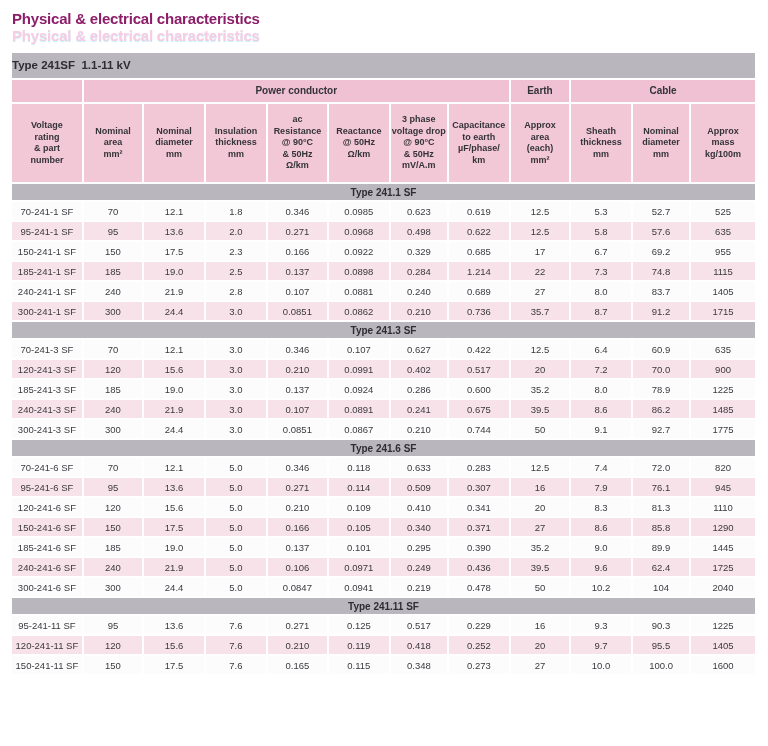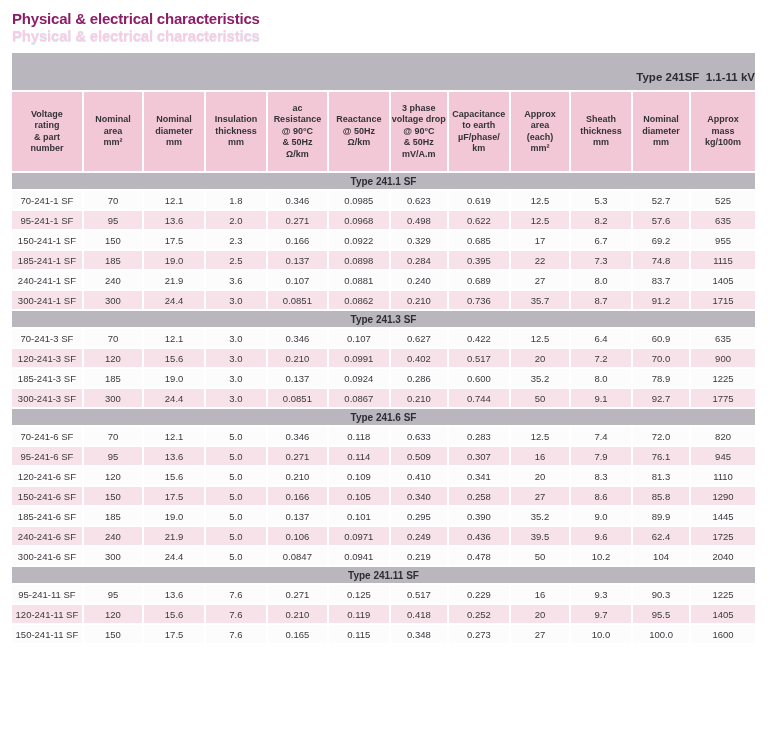--- a/index.html
+++ b/index.html
@@ -29,24 +29,24 @@
     color:#f9cce3;
     font-size:15px;font-weight:bold;
     letter-spacing:-0.2px;
     line-height:16px;
     text-shadow:0 1px 0 rgba(150,225,240,0.55);
     margin-bottom:9px;
     user-select:none;
   }
   .type-bar{
     background:var(--bar-gray);
-    text-align:right;
+    text-align:left;
     font-size:11.5px;font-weight:bold;
     color:#2e2d33;
-    padding:18px 0 7px 0;
+    padding:6px 0 7px 0;
     white-space:pre;
   }
   table{
     width:100%;
     border-collapse:collapse;
     table-layout:fixed;
     margin-top:2px;
   }
   col.c1{width:9.5%;}  col.c2{width:8.1%;}  col.c3{width:8.3%;}
   col.c4{width:8.3%;}  col.c5{width:8.2%;}  col.c6{width:8.3%;}
@@ -113,20 +113,26 @@
       <col class="c5">
         <col class="c6">
         <col class="c7">
         <col class="c8">
       <col class="c9">
         <col class="c10">
         <col class="c11">
         <col class="c12">
     </colgroup>
     <thead>
+      <tr>
+          <th class="group-th" colspan="1"></th>
+          <th class="group-th" colspan="7">Power conductor</th>
+          <th class="group-th" colspan="1">Earth</th>
+          <th class="group-th" colspan="3">Cable</th>
+        </tr>
       <tr>
           <th class="col-th">Voltage
 rating
 &amp; part
 number</th>
           <th class="col-th">Nominal
 area
 mm²</th>
           <th class="col-th">Nominal
 diameter
@@ -187,21 +193,21 @@
         <tr>
           <td class="data-cell">95-241-1 SF</td>
           <td class="data-cell">95</td>
           <td class="data-cell">13.6</td>
           <td class="data-cell">2.0</td>
           <td class="data-cell">0.271</td>
           <td class="data-cell">0.0968</td>
           <td class="data-cell">0.498</td>
           <td class="data-cell">0.622</td>
           <td class="data-cell">12.5</td>
-          <td class="data-cell">8.2</td>
+          <td class="data-cell">5.8</td>
           <td class="data-cell">57.6</td>
           <td class="data-cell">635</td>
         </tr>
         <tr>
           <td class="data-cell">150-241-1 SF</td>
           <td class="data-cell">150</td>
           <td class="data-cell">17.5</td>
           <td class="data-cell">2.3</td>
           <td class="data-cell">0.166</td>
           <td class="data-cell">0.0922</td>
@@ -213,31 +219,31 @@
           <td class="data-cell">955</td>
         </tr>
         <tr>
           <td class="data-cell">185-241-1 SF</td>
           <td class="data-cell">185</td>
           <td class="data-cell">19.0</td>
           <td class="data-cell">2.5</td>
           <td class="data-cell">0.137</td>
           <td class="data-cell">0.0898</td>
           <td class="data-cell">0.284</td>
-          <td class="data-cell">0.395</td>
+          <td class="data-cell">1.214</td>
           <td class="data-cell">22</td>
           <td class="data-cell">7.3</td>
           <td class="data-cell">74.8</td>
           <td class="data-cell">1115</td>
         </tr>
         <tr>
           <td class="data-cell">240-241-1 SF</td>
           <td class="data-cell">240</td>
           <td class="data-cell">21.9</td>
-          <td class="data-cell">3.6</td>
+          <td class="data-cell">2.8</td>
           <td class="data-cell">0.107</td>
           <td class="data-cell">0.0881</td>
           <td class="data-cell">0.240</td>
           <td class="data-cell">0.689</td>
           <td class="data-cell">27</td>
           <td class="data-cell">8.0</td>
           <td class="data-cell">83.7</td>
           <td class="data-cell">1405</td>
         </tr>
         <tr>
@@ -295,20 +301,34 @@
           <td class="data-cell">0.137</td>
           <td class="data-cell">0.0924</td>
           <td class="data-cell">0.286</td>
           <td class="data-cell">0.600</td>
           <td class="data-cell">35.2</td>
           <td class="data-cell">8.0</td>
           <td class="data-cell">78.9</td>
           <td class="data-cell">1225</td>
         </tr>
         <tr>
+          <td class="data-cell">240-241-3 SF</td>
+          <td class="data-cell">240</td>
+          <td class="data-cell">21.9</td>
+          <td class="data-cell">3.0</td>
+          <td class="data-cell">0.107</td>
+          <td class="data-cell">0.0891</td>
+          <td class="data-cell">0.241</td>
+          <td class="data-cell">0.675</td>
+          <td class="data-cell">39.5</td>
+          <td class="data-cell">8.6</td>
+          <td class="data-cell">86.2</td>
+          <td class="data-cell">1485</td>
+        </tr>
+        <tr>
           <td class="data-cell">300-241-3 SF</td>
           <td class="data-cell">300</td>
           <td class="data-cell">24.4</td>
           <td class="data-cell">3.0</td>
           <td class="data-cell">0.0851</td>
           <td class="data-cell">0.0867</td>
           <td class="data-cell">0.210</td>
           <td class="data-cell">0.744</td>
           <td class="data-cell">50</td>
           <td class="data-cell">9.1</td>
@@ -363,21 +383,21 @@
           <td class="data-cell">1110</td>
         </tr>
         <tr>
           <td class="data-cell">150-241-6 SF</td>
           <td class="data-cell">150</td>
           <td class="data-cell">17.5</td>
           <td class="data-cell">5.0</td>
           <td class="data-cell">0.166</td>
           <td class="data-cell">0.105</td>
           <td class="data-cell">0.340</td>
-          <td class="data-cell">0.258</td>
+          <td class="data-cell">0.371</td>
           <td class="data-cell">27</td>
           <td class="data-cell">8.6</td>
           <td class="data-cell">85.8</td>
           <td class="data-cell">1290</td>
         </tr>
         <tr>
           <td class="data-cell">185-241-6 SF</td>
           <td class="data-cell">185</td>
           <td class="data-cell">19.0</td>
           <td class="data-cell">5.0</td>

